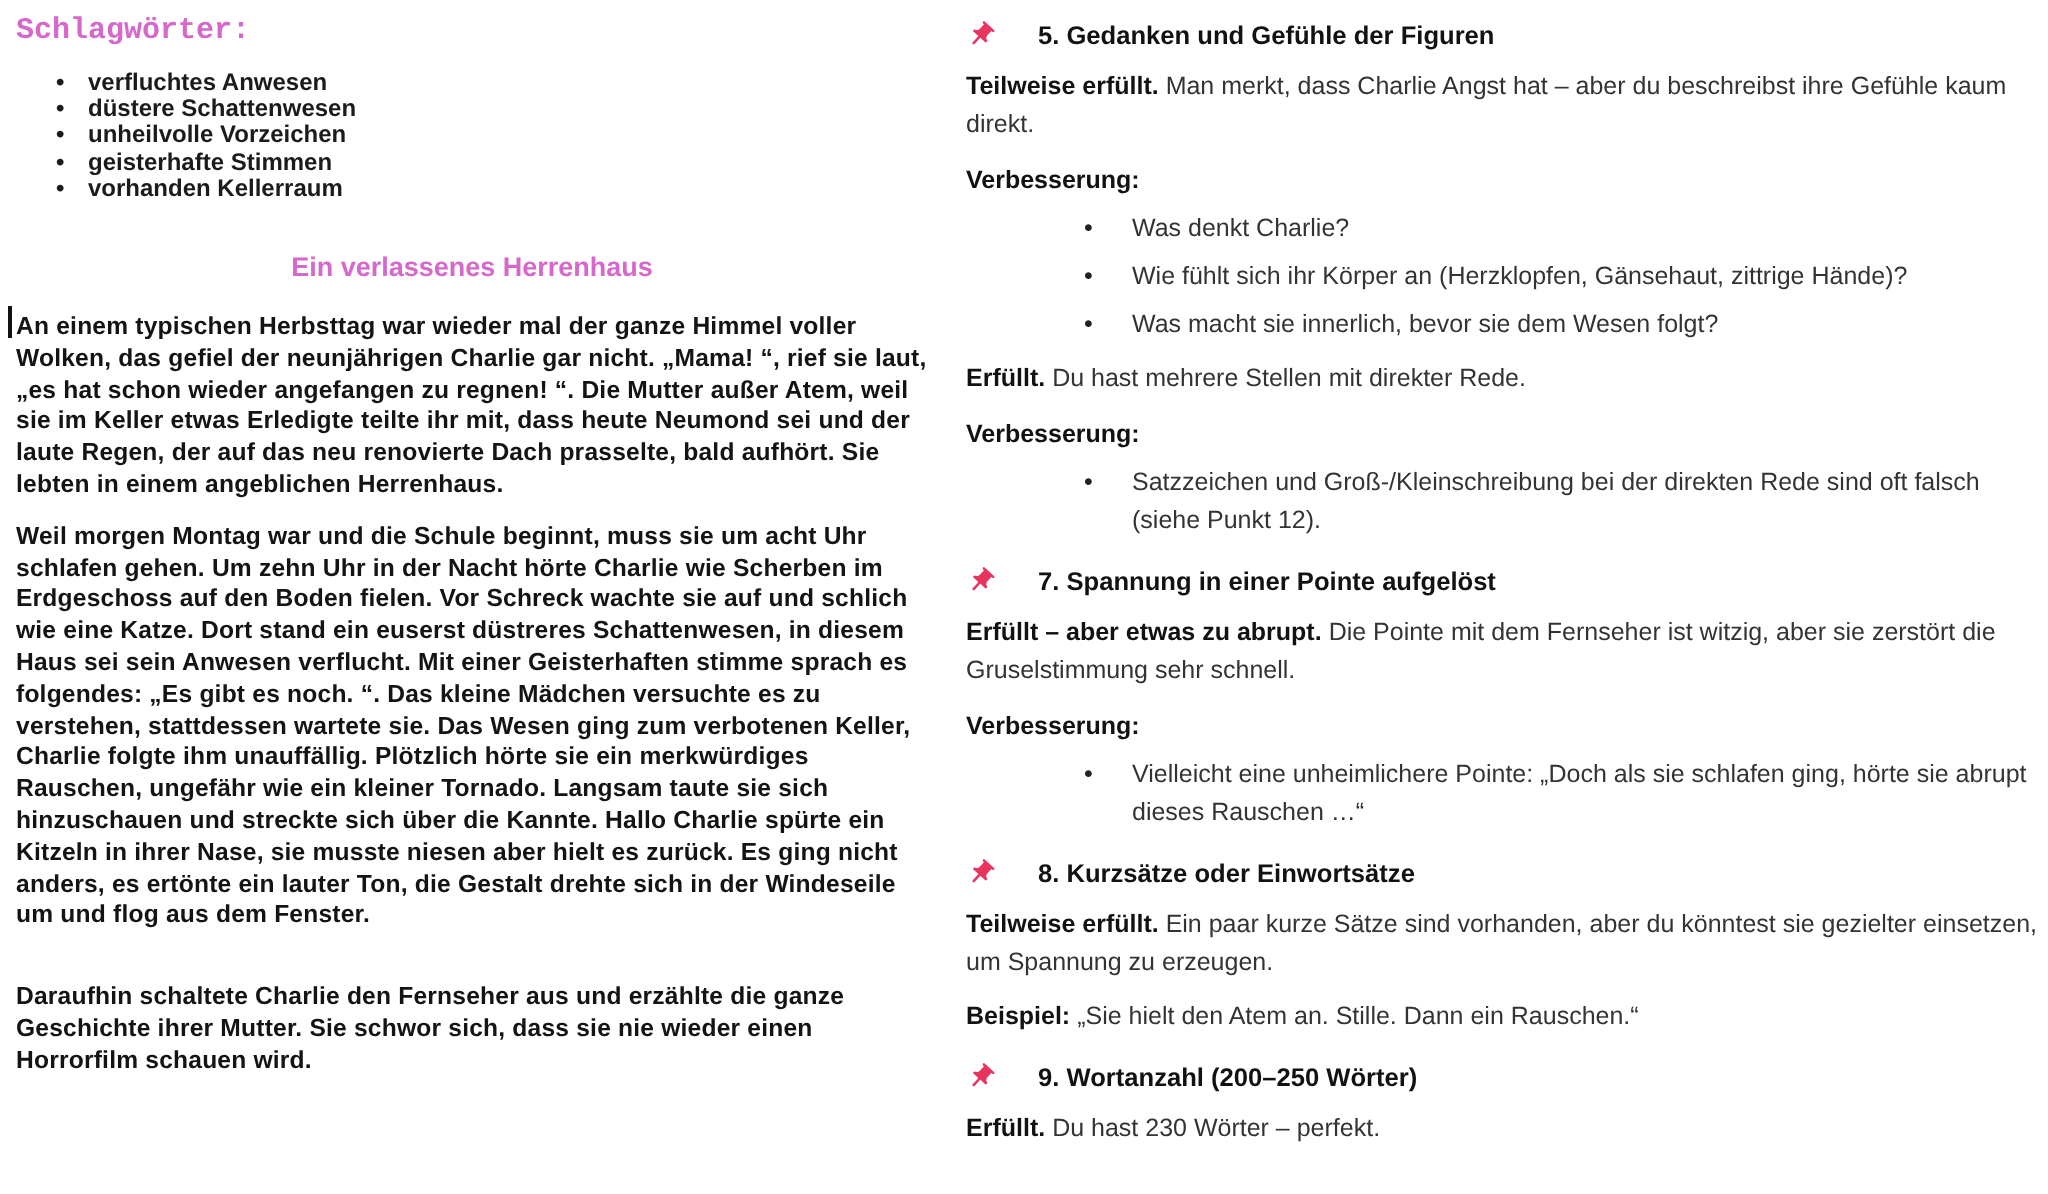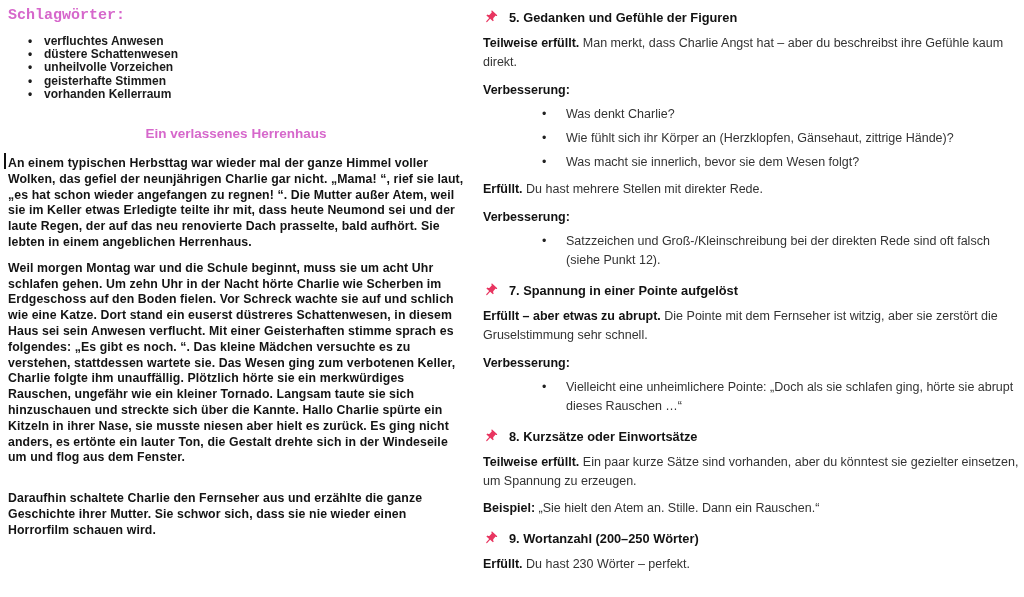--- a/index.html
+++ b/index.html
@@ -40,21 +40,21 @@
   .story-par.p3{margin-top:25px;}
   .text-caret{
     position:absolute;left:-4px;top:147px;width:1.6px;height:16px;background:#111;
   }
 
   
   .right-doc{
     position:absolute;left:483px;top:4px;width:537px;color:#2e2e2e;
   }
   .fb-head{
-    display:flex;align-items:center;gap:11px;margin-top:12px;
+    display:flex;align-items:center;gap:21px;margin-top:12px;
     font-size:12.8px;line-height:17px;font-weight:700;color:#121212;
   }
   .fb-head:first-child{margin-top:5px;}
   .pin{width:15px;height:15px;flex:0 0 15px;display:inline-flex;}
   .pin svg{width:15px;height:15px;transform:rotate(42deg);fill:#e83560;}
   .fb-body{
     margin:8px 0 0 0;font-size:12.5px;line-height:19px;color:#333333;
   }
   .fb-body strong,.fb-label{color:#121212;font-weight:700;}
   .fb-label{

